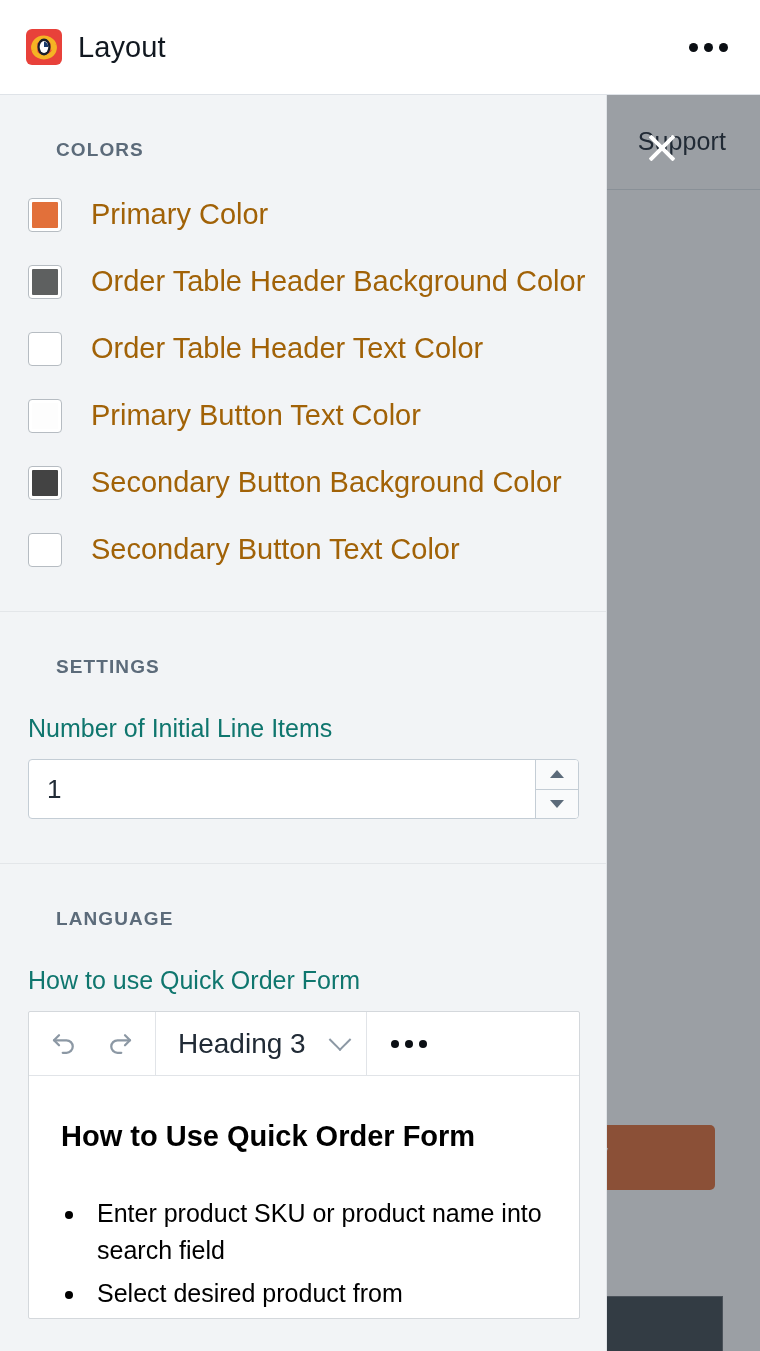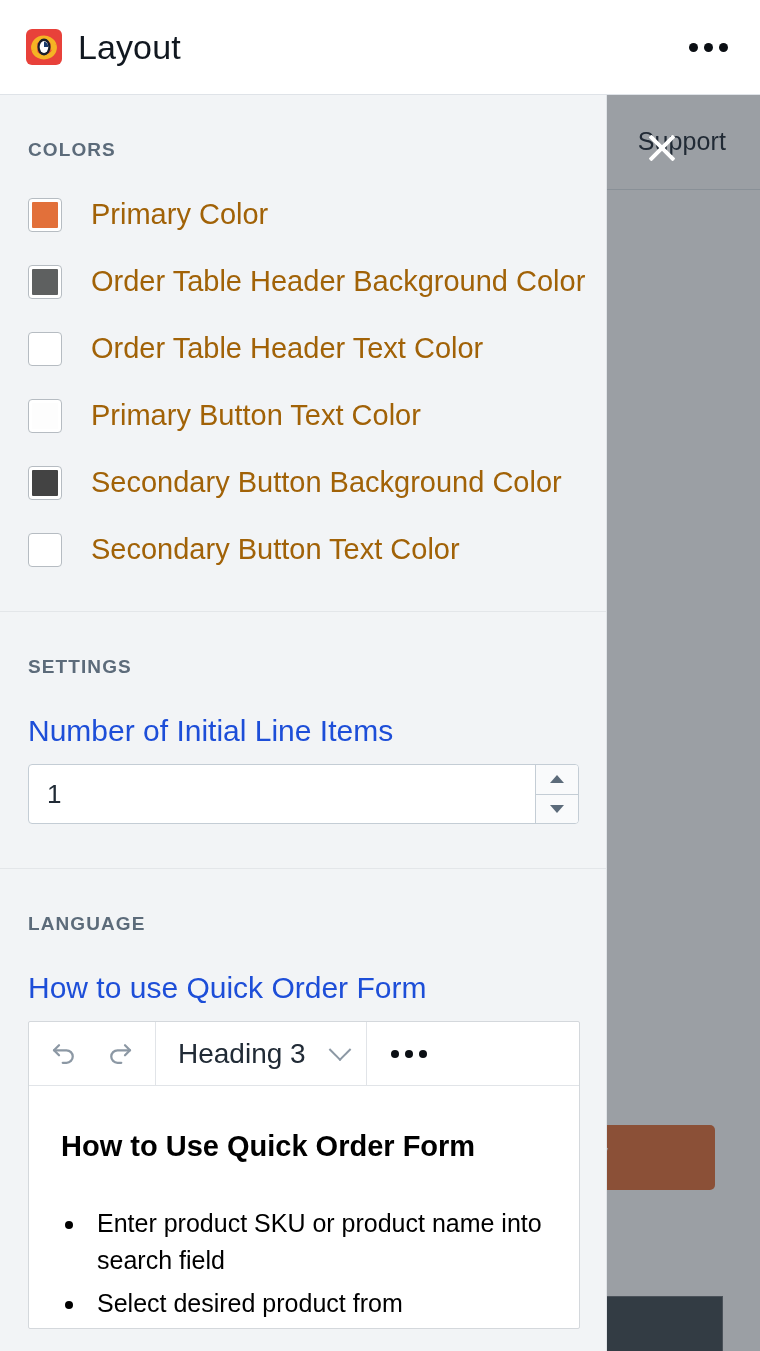--- a/index.html
+++ b/index.html
@@ -102,21 +102,21 @@
     flex: 0 0 auto;
     overflow: hidden;
   }
   .app-icon .ring {
     position: absolute;
     left: 3px; top: 4px;
     width: 30px; height: 28px;
   }
   .app-title {
     margin-left: 16px;
-    font-size: 34px;
+    font-size: 29px;
     color: #111820;
     font-weight: 400;
     letter-spacing: 0.1px;
   }
   .header-more {
     margin-left: auto;
     display: flex;
     gap: 6px;
     align-items: center;
     padding: 10px 6px;
@@ -143,20 +143,21 @@
 
   .section { padding: 0 0 0 0; }
   .section + .section { border-top: 1px solid #e3e6e9; }
 
   .section-title {
     font-size: 19px;
     font-weight: bold;
     letter-spacing: 1.1px;
     color: #5c6b7a;
     padding: 44px 28px 0 28px;
+    margin-left: 28px;
   }
 
   
   .colors-list { padding: 20px 0 28px 0; }
   .color-row {
     display: flex;
     align-items: center;
     height: 67px;
     padding: 0 28px;
     cursor: pointer;
@@ -176,22 +177,22 @@
   .color-label {
     margin-left: 29px;
     font-size: 29px;
     color: #a16207;
     white-space: nowrap;
   }
 
   
   .settings-body { padding: 36px 28px 44px 28px; }
   .field-label {
-    font-size: 30px;
-    color: #1d4ed8;
+    font-size: 25px;
+    color: #0f766e;
     margin-bottom: 16px;
   }
   .number-field {
     display: flex;
     width: 551px;
     height: 60px;
     background: #ffffff;
     border: 1px solid #c4cdd5;
     border-radius: 4px;
     overflow: hidden;

